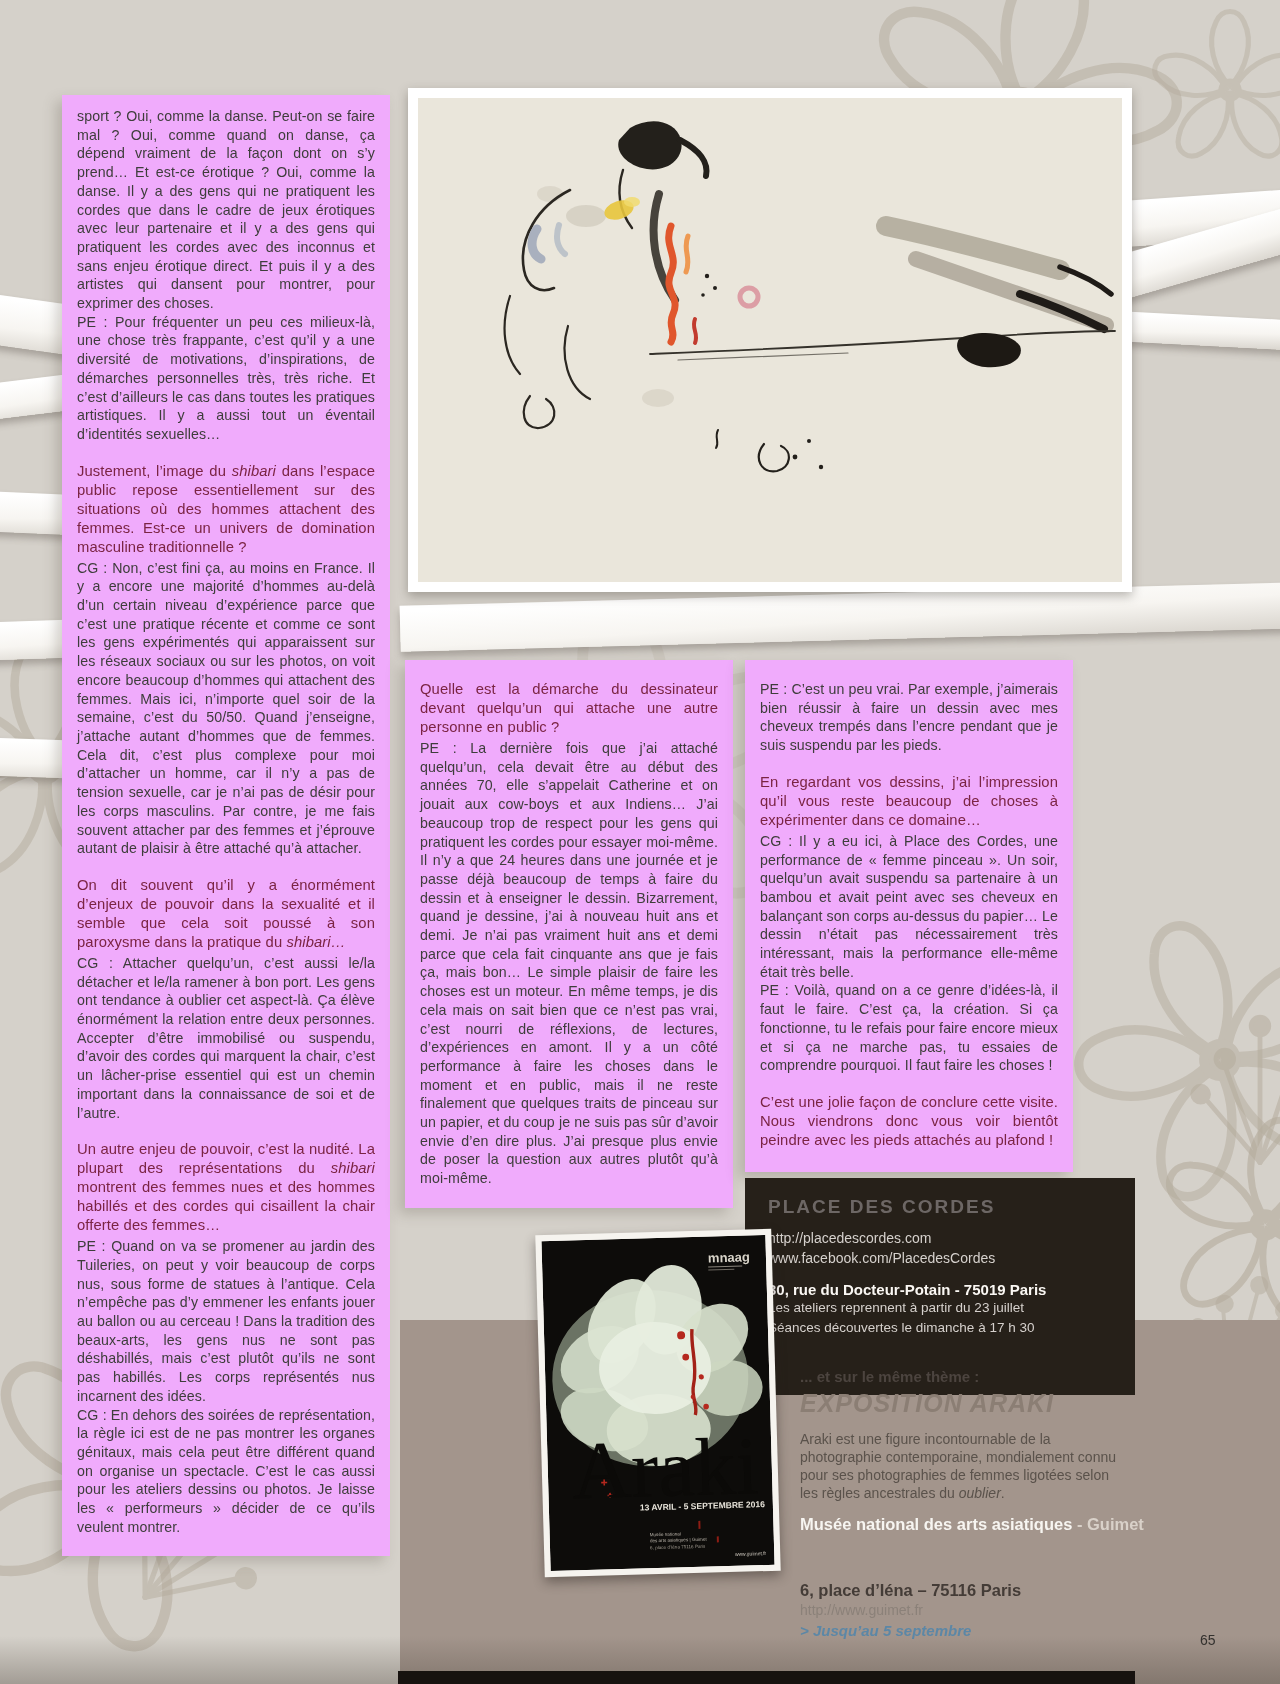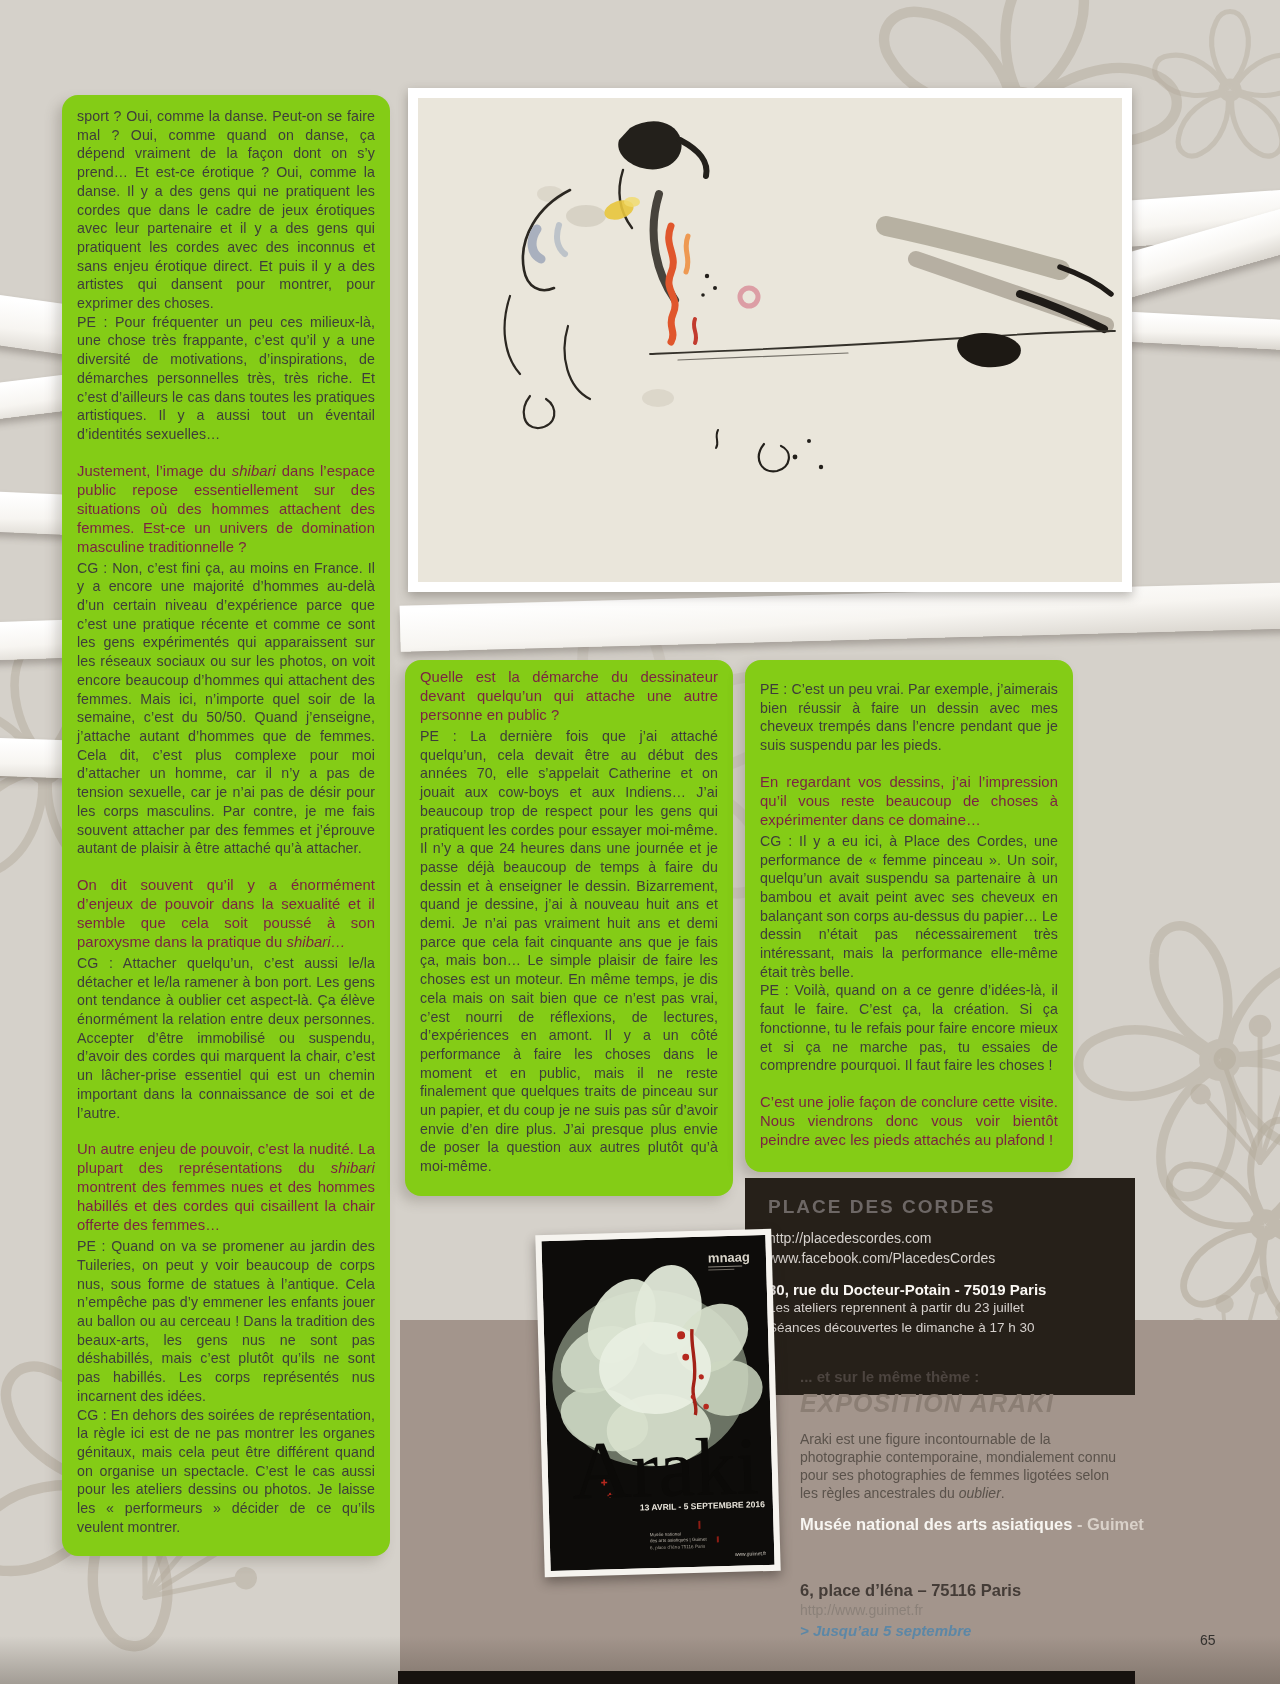--- a/index.html
+++ b/index.html
@@ -7,24 +7,24 @@
         font-family:"Liberation Sans",sans-serif;}
   
   .flower,.sprig{position:absolute;pointer-events:none;}
   
   .ribbon{position:absolute;z-index:1;
     background:linear-gradient(178deg,#ffffff 8%,#f7f5f1 55%,#d9d5ce 100%);
     box-shadow:0 5px 7px rgba(70,63,55,.32);}
   
   #taupe{position:absolute;left:400px;top:1320px;width:880px;height:364px;background:#a3958c;z-index:0;}
   
-  .col{position:absolute;background:#84cc16;z-index:2;box-shadow:-6px 6px 12px rgba(90,82,70,.25);
-       padding:12px 15px 20px;width:298px;border-radius:16px;}
+  .col{position:absolute;background:#f0abfc;z-index:2;box-shadow:-6px 6px 12px rgba(90,82,70,.25);
+       padding:12px 15px 20px;width:298px;}
   #col-left{left:62px;top:95px;}
-  #col-middle{left:405px;top:660px;padding-top:8px;}
+  #col-middle{left:405px;top:660px;padding-top:20px;}
   #col-right{left:745px;top:660px;padding-top:20px;}
   .blk{margin:0;text-align:justify;font-size:14.2px;line-height:18.7px;color:#3e3d3b;letter-spacing:.1px;}
   .blk.question,.blk.conclusion{color:#7b2443;font-weight:normal;font-size:14.8px;line-height:19px;
        margin-top:18px;margin-bottom:2px;}
   .blk.question:first-child{margin-top:0;}
   .blk em{font-style:italic;}
   
   #artwork-frame{position:absolute;left:408px;top:88px;width:704px;height:484px;background:#ffffff;
        padding:10px;z-index:2;box-shadow:0 4px 10px rgba(60,54,46,.35);}
   

